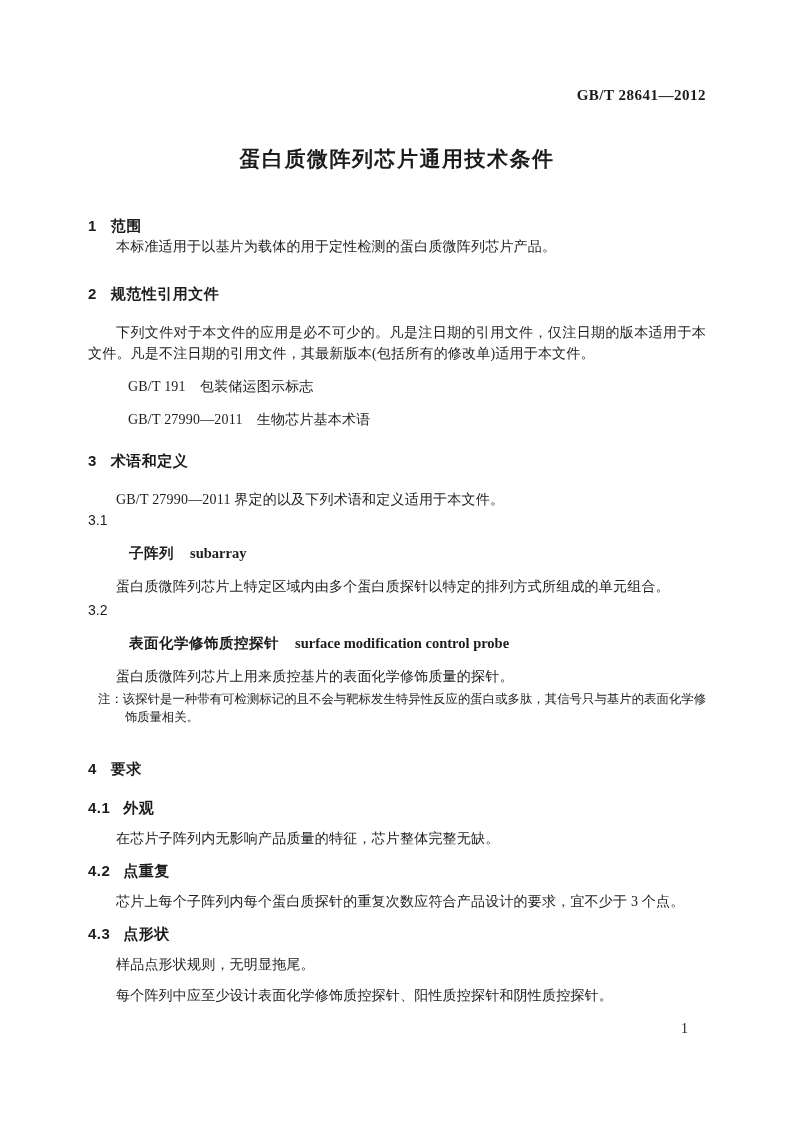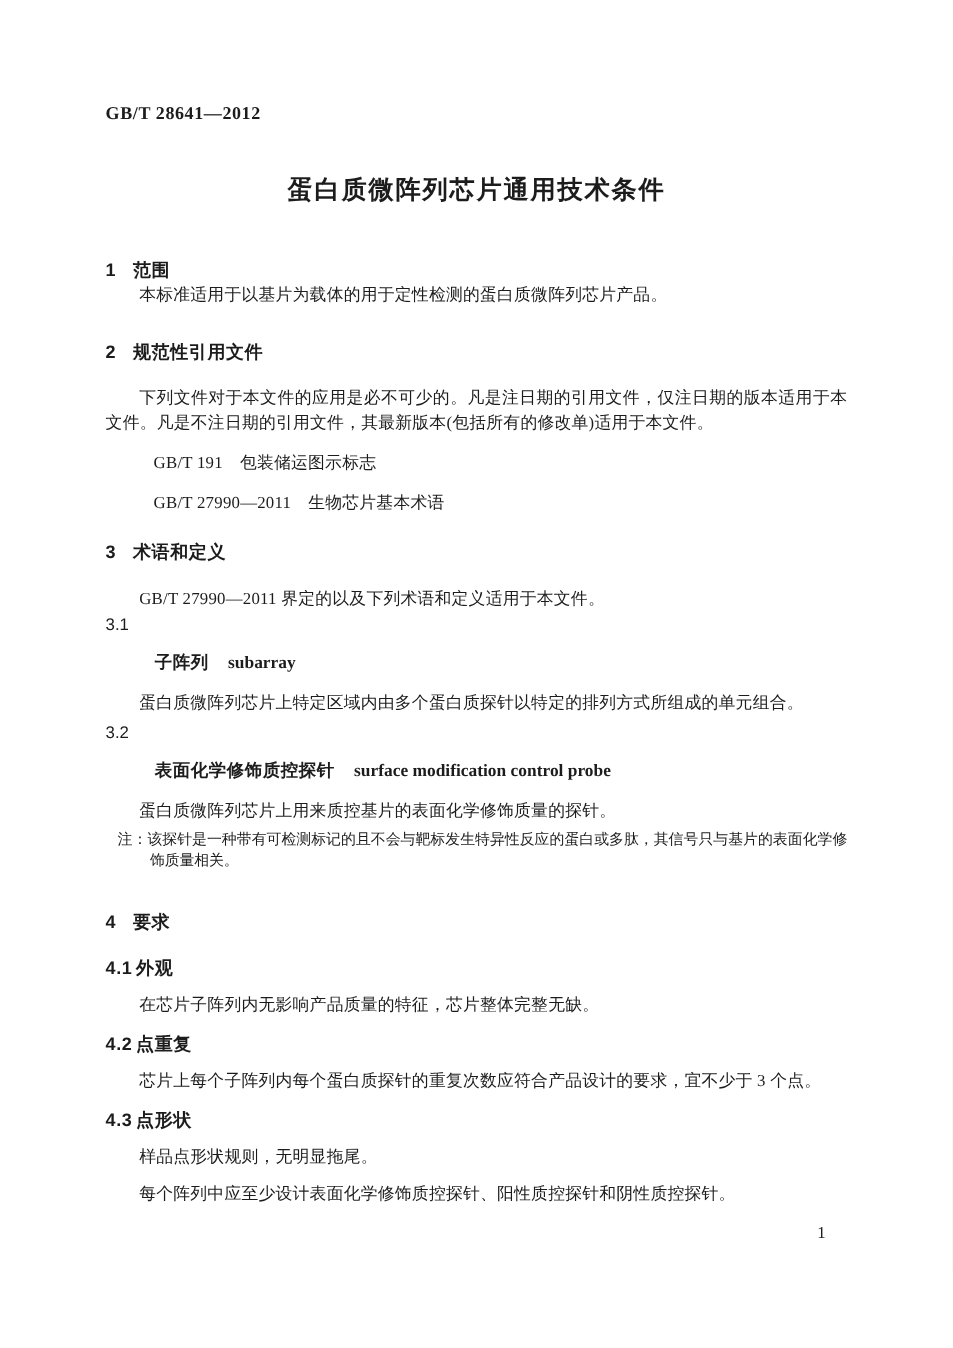--- a/index.html
+++ b/index.html
@@ -12,21 +12,21 @@
     box-sizing: border-box;
     padding: 86px 88px 0 88px;
     color: #1c1c1c;
     font-family: "Liberation Serif", "DejaVu Serif", serif;
     overflow: hidden;
   }
 
   
   .doc-code {
     display: block;
-    text-align: left;
+    text-align: right;
     font-family: "Liberation Serif", "DejaVu Serif", serif;
     font-weight: bold;
     font-size: 15px;
     line-height: 18px;
     letter-spacing: 0.5px;
   }
 
   
   .doc-title {
     margin: 40px 0 0 0;
@@ -40,21 +40,21 @@
 
   
   .sec-h {
     font-family: "Liberation Sans", "DejaVu Sans", sans-serif;
     font-weight: bold;
     font-size: 15px;
     line-height: 21px;
     letter-spacing: 0.5px;
   }
   .sec-no { display: inline-block; margin-right: 14px; }
-  .sub-no { display: inline-block; margin-right: 3px; }
+  .sub-no { display: inline-block; margin-right: 13px; }
 
   
   .body-p {
     margin: 0;
     font-size: 14px;
     line-height: 21px;
     text-align: justify;
     text-indent: 2em;
     letter-spacing: 0.2px;
   }

